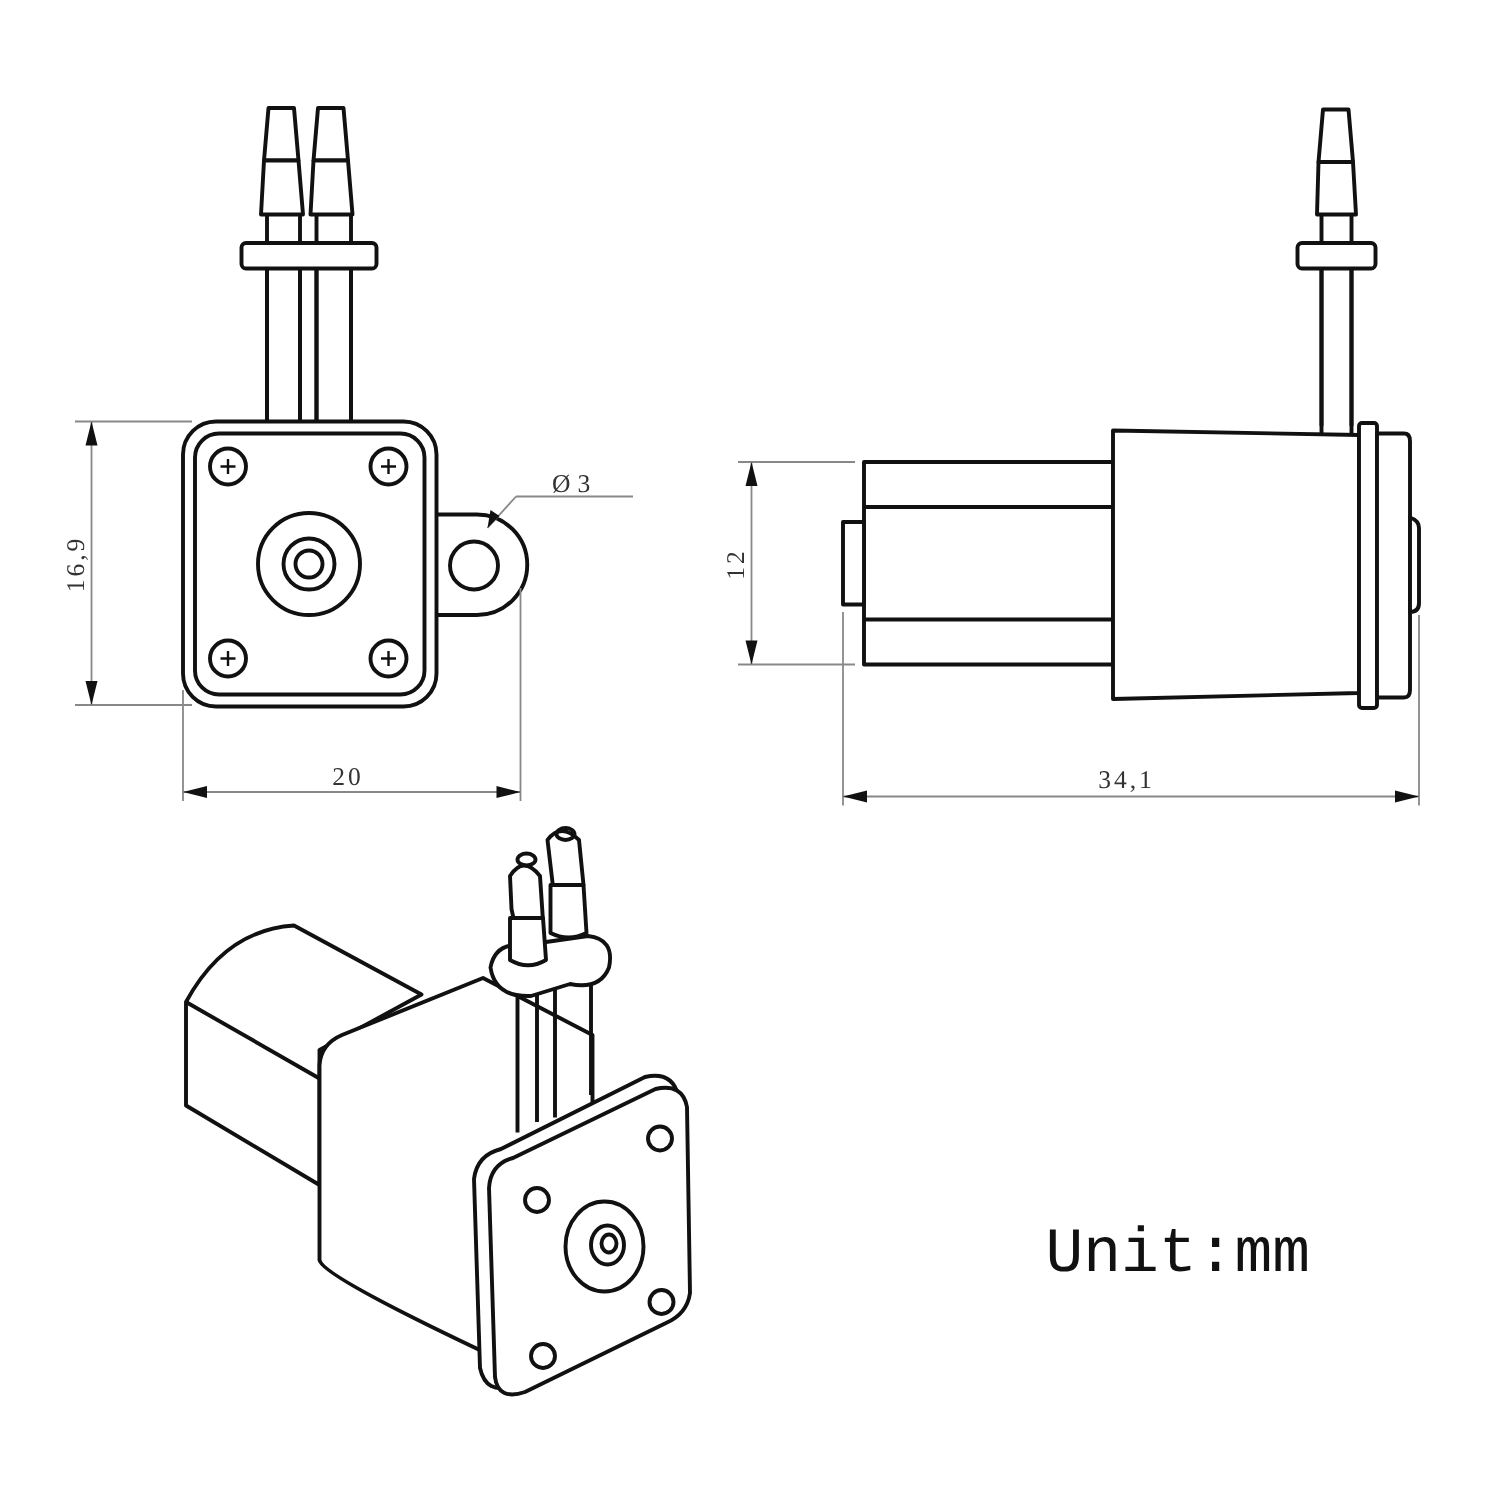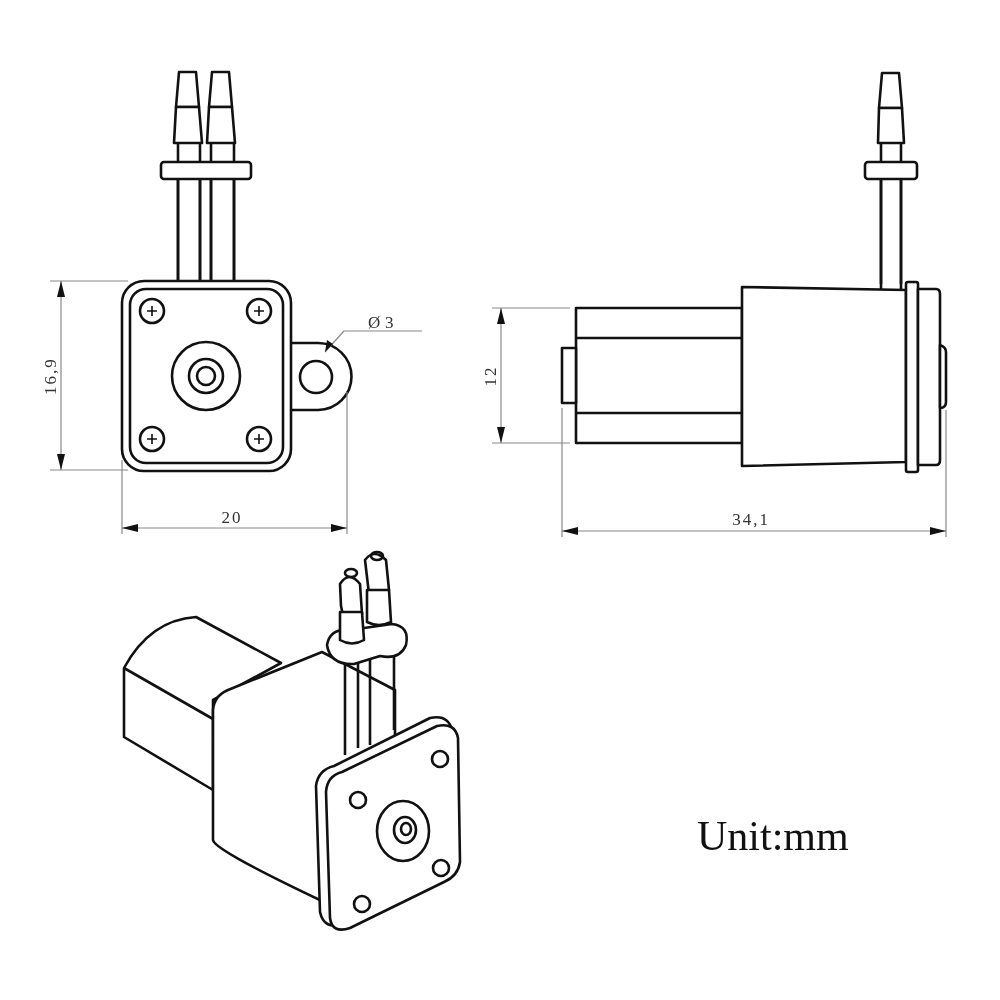--- a/index.html
+++ b/index.html
@@ -4,21 +4,21 @@
   <style>
     html, body { margin: 0; padding: 0; background: #ffffff; }
     body { width: 1000px; height: 1000px; position: relative; overflow: hidden; }
     svg { position: absolute; left: 0; top: 0; }
     .ol { fill: none; stroke: #111; stroke-width: 2.6; stroke-linejoin: round; }
     .olw { fill: #fff; stroke: #111; stroke-width: 2.6; stroke-linejoin: round; }
     .thin { fill: none; stroke: #111; stroke-width: 1.6; }
     .dim { fill: none; stroke: #888; stroke-width: 1.2; }
     .arrow { fill: #111; }
     .dimtext { font-family: "Liberation Serif", serif; font-size: 17px; fill: #333; letter-spacing: 2px; }
-    .unit { position: absolute; left: 697px; top: 812px; font-family: Liberation Serif, serif; font-size: 42px; color: #111; }
+    .unit { position: absolute; left: 697px; top: 812px; font-family: Liberation Mono, monospace; font-size: 42px; color: #111; }
   </style>
 </head>
 <body>
 
 <svg width="1000" height="1000" viewBox="0 0 1000 1000">
 
   <g>
 
     <g>
       <path class="olw" d="M179,72 L196,72 L199,107 L176,107 Z"></path>

